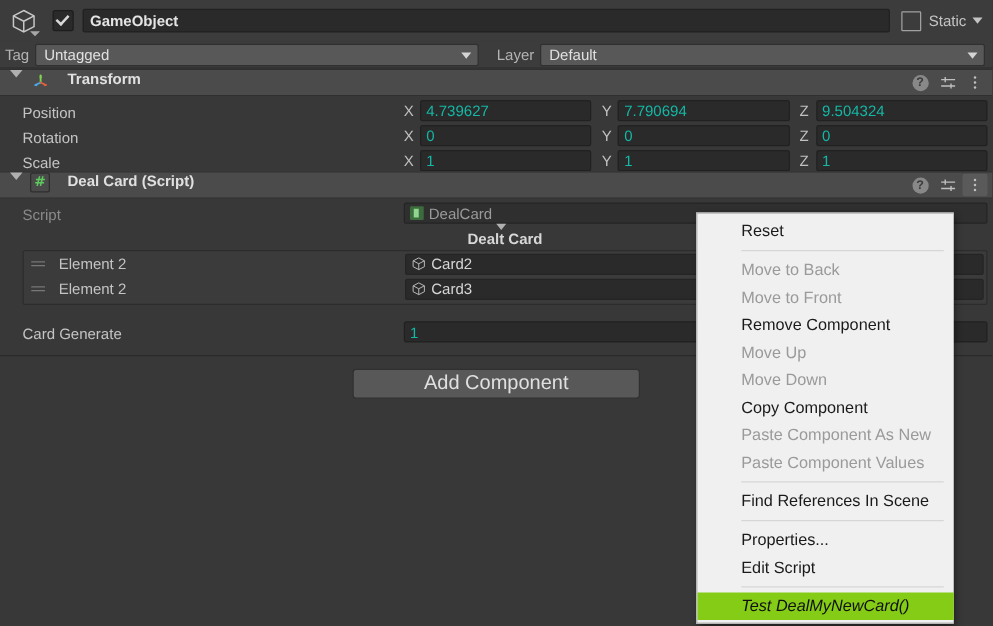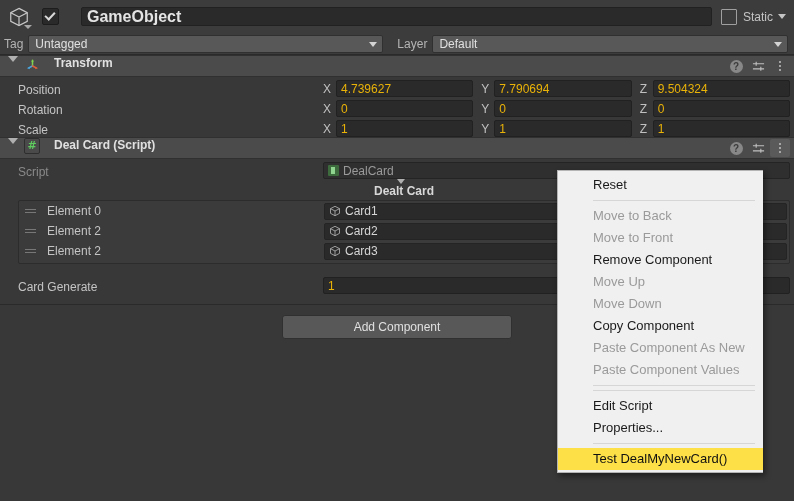--- a/index.html
+++ b/index.html
@@ -78,22 +78,21 @@
     height: 19px;
     background: #2a2a2a;
     border: 1px solid #212121;
     border-radius: 2px;
     display: flex;
     align-items: center;
     padding: 0 5px;
     box-sizing: border-box;
     color: #e4e4e4;
     font-weight: bold;
-    font-size: 16px;
-    margin-left: 15px;
+    font-size: 12px;
   }
   .static-wrap {
     display: flex;
     align-items: center;
     margin-left: 9px;
     flex: 0 0 auto;
   }
   .static-box {
     width: 14px;
     height: 14px;
@@ -261,21 +260,21 @@
     flex: 0 0 auto;
     color: #c0c0c0;
     font-size: 12px;
   }
   .txt-input {
     flex: 1 1 auto;
     height: 17px;
     background: #2a2a2a;
     border: 1px solid #212121;
     border-radius: 2px;
-    color: #eab308;
+    color: #14b8a6;
     font-size: 12px;
     display: flex;
     align-items: center;
     padding: 0 4px;
     box-sizing: border-box;
     overflow: hidden;
     white-space: nowrap;
   }
 
   
@@ -384,21 +383,21 @@
     align-items: center;
     justify-content: center;
   }
   .add-btn {
     width: 228px;
     height: 22px;
     background: #585858;
     border: 1px solid #303030;
     border-radius: 3px;
     color: #e0e0e0;
-    font-size: 12px;
+    font-size: 16px;
     display: flex;
     align-items: center;
     justify-content: center;
   }
 
   
   #ctx-menu {
     position: absolute;
     left: 557px;
     top: 170px;
@@ -415,22 +414,23 @@
   }
   .ctx-item {
     height: 22px;
     line-height: 22px;
     padding-left: 35px;
     white-space: nowrap;
     color: #1a1a1a;
   }
   .ctx-item.disabled { color: #9a9a9a; }
   .ctx-item.selected {
-    background: #fde047;
+    background: #84cc16;
     color: #101010;
+    font-style: italic;
   }
   .ctx-sep {
     height: 1px;
     background: #d6d6d6;
     margin: 4px 8px 4px 35px;
   }
 </style>
 </head>
 <body>
 
@@ -582,34 +582,20 @@
       <span>DealCard</span>
     </div>
   </div>
 
   <div class="sub-foldout">
     <span class="tri"></span>
     <span class="sub-title">Dealt Card</span>
   </div>
 
   <div class="list-box" id="element-list">
-      <div class="elem-row">
-        <span class="drag-handle">
-          <span></span>
-          <span></span>
-        </span>
-        <span class="elem-label">Element 0</span>
-        <div class="obj-field bright elem-obj">
-          <svg class="prefab-glyph" viewBox="0 0 24 24" fill="none" stroke="#b9b9b9" stroke-width="1.6">
-            <path d="M12 2.6 21 7.3v9.4L12 21.4 3 16.7V7.3z"></path>
-            <path d="M3 7.3 12 12m0 0 9-4.7M12 12v9.4"></path>
-          </svg>
-          <span>Card1</span>
-        </div>
-      </div>
       <div class="elem-row">
         <span class="drag-handle">
           <span></span>
           <span></span>
         </span>
         <span class="elem-label">Element 2</span>
         <div class="obj-field bright elem-obj">
           <svg class="prefab-glyph" viewBox="0 0 24 24" fill="none" stroke="#b9b9b9" stroke-width="1.6">
             <path d="M12 2.6 21 7.3v9.4L12 21.4 3 16.7V7.3z"></path>
             <path d="M3 7.3 12 12m0 0 9-4.7M12 12v9.4"></path>
@@ -656,18 +642,19 @@
     <div class="ctx-sep"></div>
     <div class="ctx-item disabled">Move to Back</div>
     <div class="ctx-item disabled">Move to Front</div>
     <div class="ctx-item">Remove Component</div>
     <div class="ctx-item disabled">Move Up</div>
     <div class="ctx-item disabled">Move Down</div>
     <div class="ctx-item">Copy Component</div>
     <div class="ctx-item disabled">Paste Component As New</div>
     <div class="ctx-item disabled">Paste Component Values</div>
     <div class="ctx-sep"></div>
+    <div class="ctx-item">Find References In Scene</div>
     <div class="ctx-sep"></div>
+    <div class="ctx-item">Properties...</div>
     <div class="ctx-item">Edit Script</div>
-    <div class="ctx-item">Properties...</div>
     <div class="ctx-sep"></div>
     <div class="ctx-item selected">Test DealMyNewCard()</div>
   </div>
 
 </body></html>

